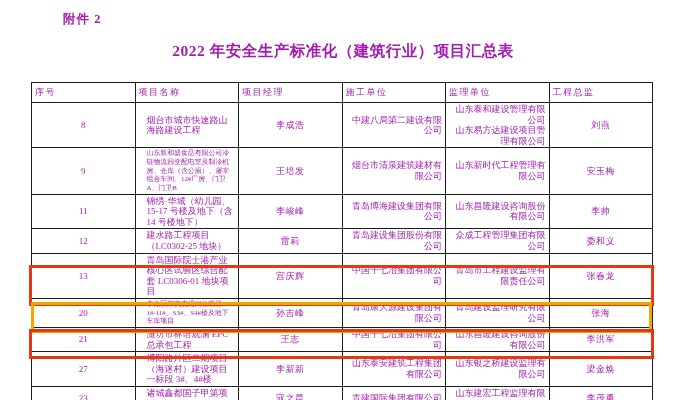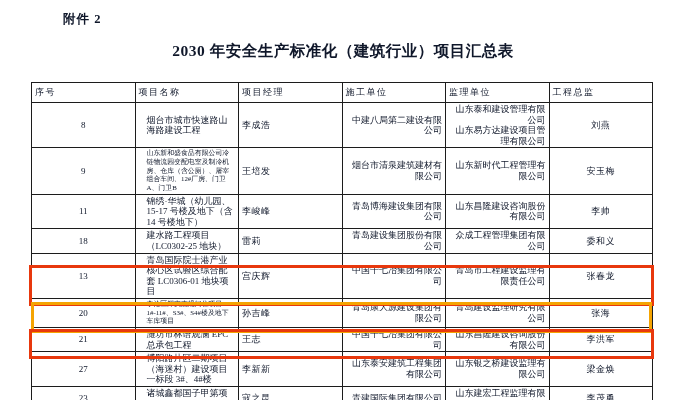--- a/index.html
+++ b/index.html
@@ -1,41 +1,41 @@
 <!DOCTYPE html>
 <html><head>
 <meta charset="utf-8">
 <style>
   html,body{margin:0;padding:0;background:#e9e9e9;}
   #page{position:relative;width:686px;height:400px;background:#ffffff;overflow:hidden;
-        font-family:"Liberation Serif","DejaVu Serif",serif;color:#0f172a;}
+        font-family:"Liberation Serif","DejaVu Serif",serif;color:#a21caf;}
   #attachment{position:absolute;left:63px;top:11px;font-size:12.5px;font-weight:bold;letter-spacing:1px;}
   #doc-title{position:absolute;left:0;top:41px;width:100%;text-align:center;
              font-size:15.5px;font-weight:bold;letter-spacing:0.5px;}
   #table-wrap{position:absolute;left:31px;top:82px;width:624px;}
   table{border-collapse:collapse;width:622px;table-layout:fixed;}
   th,td{border:1px solid #1c1c1c;padding:1px 3px;line-height:1.18;
         font-size:9px;overflow:hidden;}
   thead th{height:17px;font-weight:normal;text-align:left;letter-spacing:1.5px;}
   tbody td{height:19px;}
   td.c-no{width:24px;text-align:center;}
   td.c-name{width:168px;text-align:left;padding-left:11px;}
-  td.c-mgr{width:51px;letter-spacing:0.5px;}
+  td.c-mgr{width:51px;text-align:center;letter-spacing:0.5px;}
   td.c-unit{width:163px;text-align:right;}
   td.c-sup{width:148px;text-align:right;padding-left:7px;white-space:pre-line;}
   td.c-dir{width:51px;text-align:center;letter-spacing:0.5px;}
   tr.compact td.c-name{font-size:6.9px;line-height:1.25;}
   .hl-box{position:absolute;box-sizing:border-box;border:3px solid transparent;pointer-events:none;}
 </style>
 </head>
 <body>
 
 <div id="page">
   <div id="attachment">附件 2</div>
-  <div id="doc-title">2030 年安全生产标准化（建筑行业）项目汇总表</div>
+  <div id="doc-title">2022 年安全生产标准化（建筑行业）项目汇总表</div>
 
   <div id="table-wrap">
     <table>
       <thead>
         <tr>
             <th>序号</th>
             <th>项目名称</th>
             <th>项目经理</th>
             <th>施工单位</th>
             <th>监理单位</th>
@@ -62,21 +62,21 @@
           </tr>
           <tr>
             <td class="c-no">11</td>
             <td class="c-name">锦绣·华城（幼儿园、15-17 号楼及地下（含 14 号楼地下）</td>
             <td class="c-mgr">李峻峰</td>
             <td class="c-unit">青岛博海建设集团有限公司</td>
             <td class="c-unit c-sup">山东昌隆建设咨询股份有限公司</td>
             <td class="c-dir">李帅</td>
           </tr>
           <tr>
-            <td class="c-no">18</td>
+            <td class="c-no">12</td>
             <td class="c-name">建水路工程项目（LC0302-25 地块）</td>
             <td class="c-mgr">雷莉</td>
             <td class="c-unit">青岛建设集团股份有限公司</td>
             <td class="c-unit c-sup">众成工程管理集团有限公司</td>
             <td class="c-dir">委和义</td>
           </tr>
           <tr class="hl-red">
             <td class="c-no">13</td>
             <td class="c-name">青岛国际院士港产业核心区试验区综合配套 LC0306-01 地块项目</td>
             <td class="c-mgr">宫庆辉</td>

